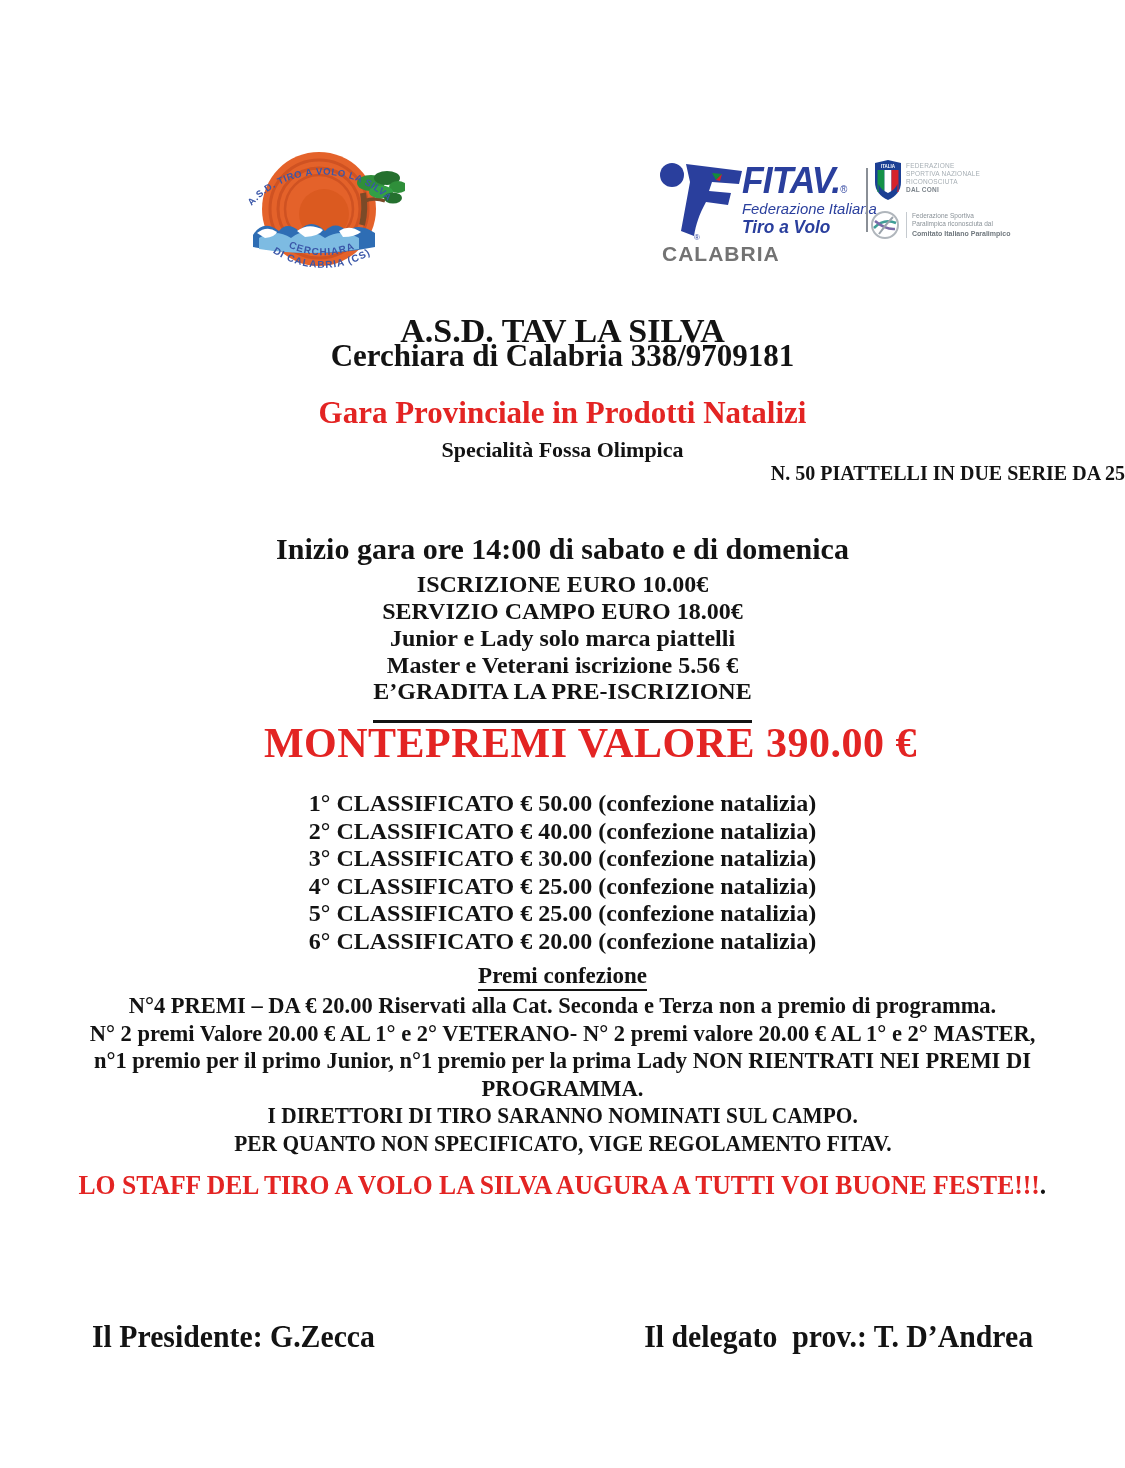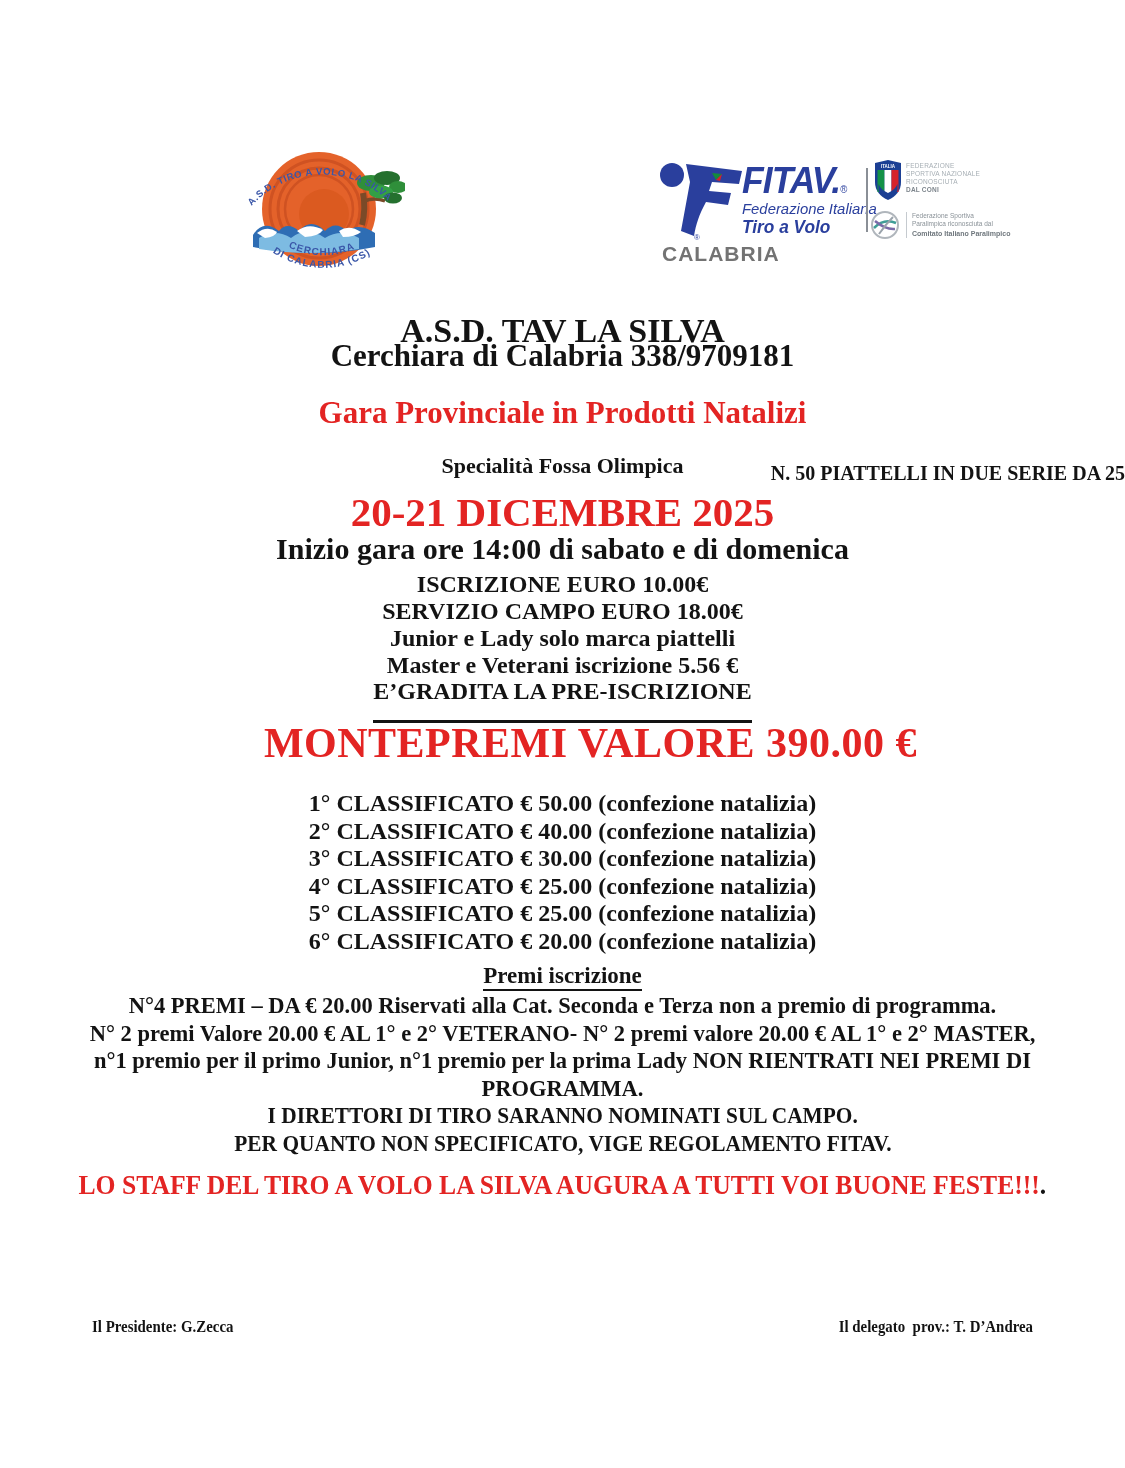--- a/index.html
+++ b/index.html
@@ -29,36 +29,36 @@
   .tiny-strong{color:#7d858c;font-weight:bold;}
   #para-block{position:absolute;left:218px;top:50px;display:flex;gap:6px;align-items:center;}
   .para-lines{font-family:"Liberation Sans",sans-serif;font-size:6.5px;line-height:1.3;color:#8a9298;
               border-left:1px solid #c5cacf;padding-left:5px;}
   .para-strong{font-weight:bold;color:#6f777d;font-size:7px;}
 
   
   .t-title   {top:312px;font-size:34px;}
   .t-sub     {top:338px;font-size:31px;}
   .t-event   {top:395px;font-size:31px;}
-  .t-spec    {top:437px;font-size:22px;margin-top:16px;}
+  .t-spec    {top:437px;font-size:22px;}
   .t-format  {top:462px;font-size:20px;text-align:right;}
   .t-date    {top:488px;font-size:41px;}
   .t-start   {top:532px;font-size:30px;}
   .t-fees    {top:571px;font-size:24px;line-height:27px;text-align:center;}
   .t-prereg  {top:678px;font-size:24px;}
   .t-prereg span{border-bottom:3px solid #131313;padding-bottom:16px;}
   .t-pool    {top:719px;font-size:42px;letter-spacing:0.5px;padding-left:28px;}
   .t-prizes  {top:790px;font-size:24px;line-height:27.5px;}
   .t-restitle{top:963px;font-size:23px;}
   .t-restitle span{border-bottom:2.5px solid #131313;padding-bottom:1px;}
   .t-resblock{top:992px;font-size:22.5px;line-height:27.5px;}
   .t-greet   {top:1170px;font-size:27px;}
   .squeeze{display:inline-block;transform:scaleX(0.95);transform-origin:center;white-space:nowrap;}
   #footer{position:absolute;top:1318px;left:0;width:100%;padding:0 92px 0 92px;box-sizing:border-box;
-          display:flex;justify-content:space-between;font-size:16px;font-weight:bold;}
+          display:flex;justify-content:space-between;font-size:32px;font-weight:bold;}
   #footer .fl{transform:scaleX(0.93);transform-origin:left;white-space:pre;}
   #footer .fr{transform:scaleX(0.93);transform-origin:right;white-space:pre;}
 </style>
 </head>
 <body>
 
 <div class="page">
 
   <div id="club-logo">
     <svg viewBox="0 0 170 162" width="170" height="162">
@@ -153,21 +153,20 @@
         <div class="para-strong">Comitato Italiano Paralimpico</div>
       </div>
     </div>
   </div>
 
   <div class="abs b t-title">A.S.D. TAV LA SILVA</div>
   <div class="abs b t-sub">Cerchiara di Calabria 338/9709181</div>
   <div class="abs b t-event red">Gara Provinciale in Prodotti Natalizi</div>
   <div class="abs b t-spec">Specialità Fossa Olimpica</div>
   <div class="abs b t-format">N. 50 PIATTELLI IN DUE SERIE DA 25</div>
-  <div class="abs b t-date red">20-21 DICEMBRE 2025</div>
   <div class="abs b t-start">Inizio gara ore 14:00 di sabato e di domenica</div>
 
   <div class="abs b t-fees">
     <div>ISCRIZIONE EURO 10.00€</div>
     <div>SERVIZIO CAMPO EURO 18.00€</div>
     <div>Junior e Lady solo marca piattelli</div>
     <div>Master e Veterani iscrizione 5.56 €</div>
   </div>
 
   <div class="abs b t-prereg">
@@ -179,21 +178,21 @@
   <div class="abs b t-prizes">
     <div>1° CLASSIFICATO € 50.00 (confezione natalizia)</div>
     <div>2° CLASSIFICATO € 40.00 (confezione natalizia)</div>
     <div>3° CLASSIFICATO € 30.00 (confezione natalizia)</div>
     <div>4° CLASSIFICATO € 25.00 (confezione natalizia)</div>
     <div>5° CLASSIFICATO € 25.00 (confezione natalizia)</div>
     <div>6° CLASSIFICATO € 20.00 (confezione natalizia)</div>
   </div>
 
   <div class="abs b t-restitle">
-    <span>Premi iscrizione</span>
+    <span>Premi confezione</span>
   </div>
 
   <div class="abs b t-resblock">
     <div>N°4 PREMI – DA € 20.00 Riservati alla Cat. Seconda e Terza non a premio di programma.</div>
     <div>N° 2 premi Valore 20.00 € AL 1° e 2° VETERANO- N° 2 premi valore 20.00 € AL 1° e 2° MASTER,</div>
     <div>n°1 premio per il primo Junior, n°1 premio per la prima Lady NON RIENTRATI NEI PREMI DI</div>
     <div>PROGRAMMA.</div>
     <div><span class="squeeze">I DIRETTORI DI TIRO SARANNO NOMINATI SUL CAMPO.</span></div>
     <div><span class="squeeze">PER QUANTO NON SPECIFICATO, VIGE REGOLAMENTO FITAV.</span></div>
   </div>

